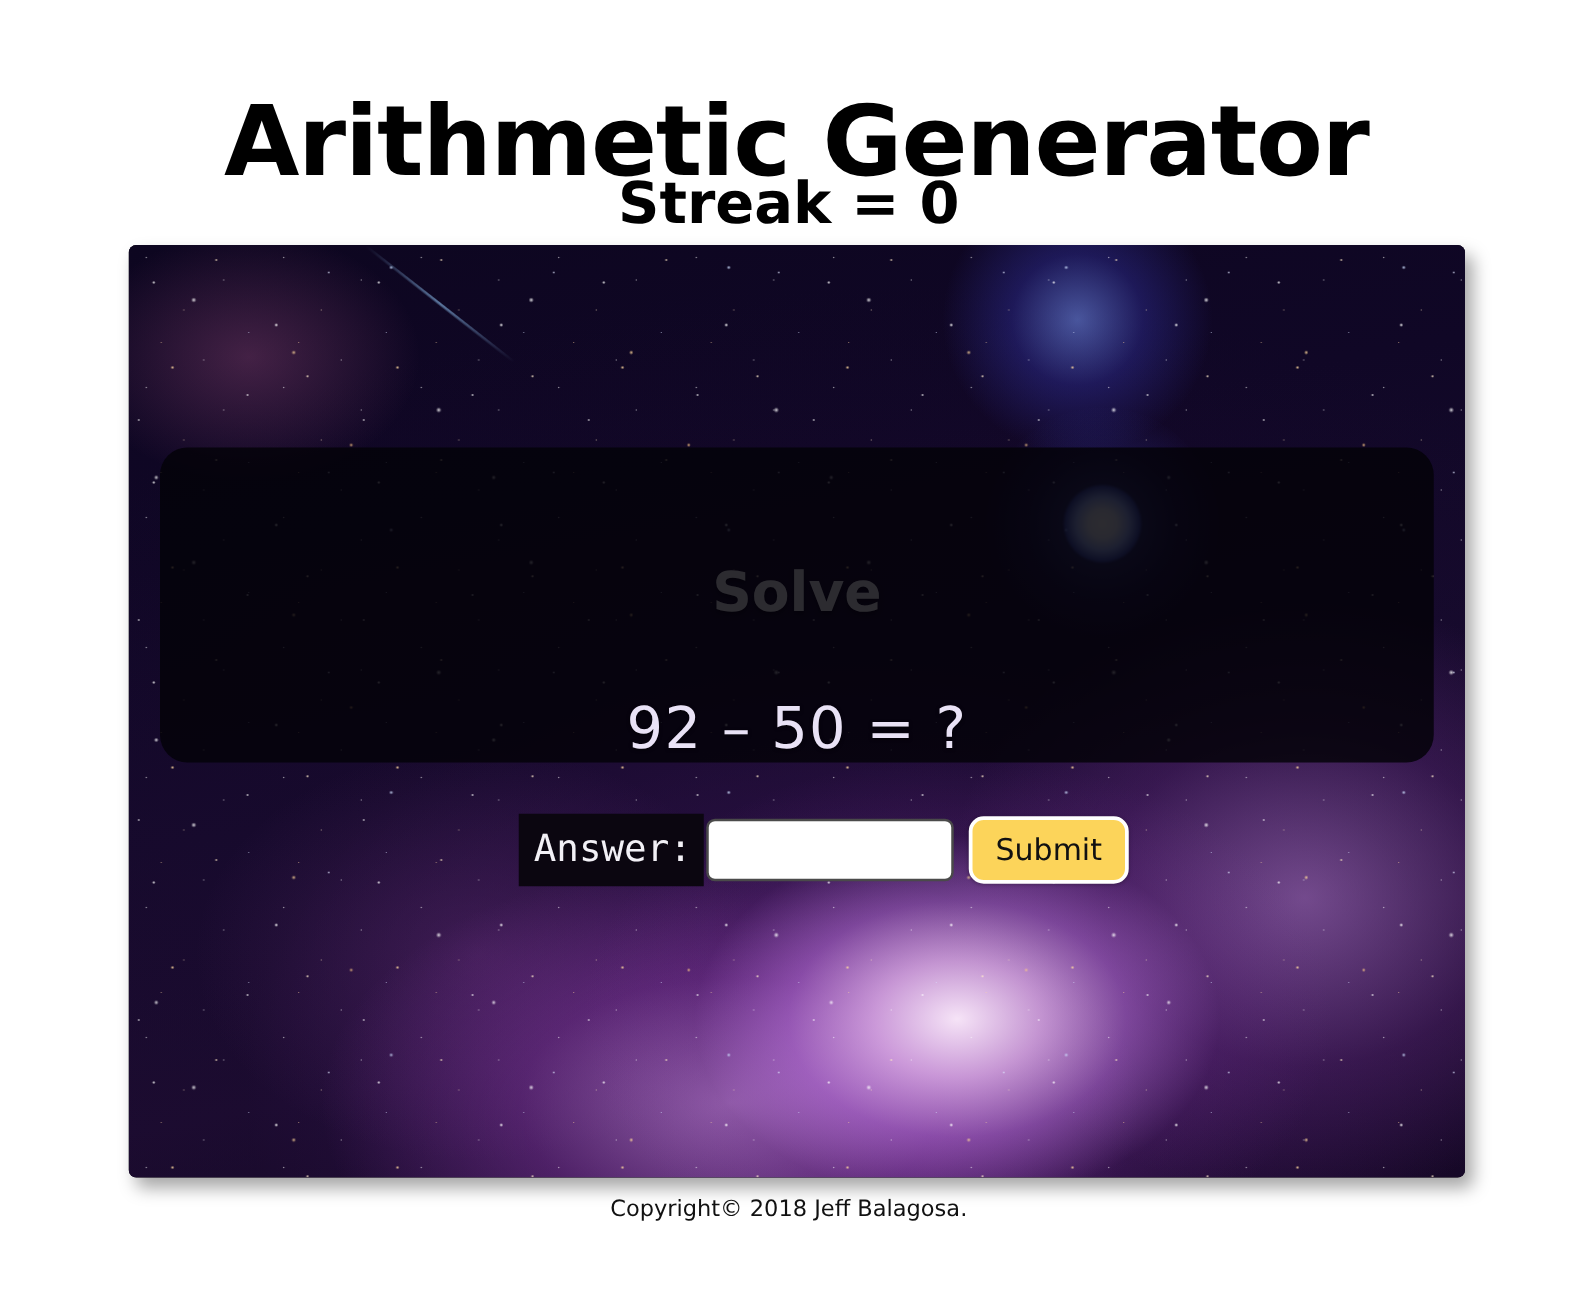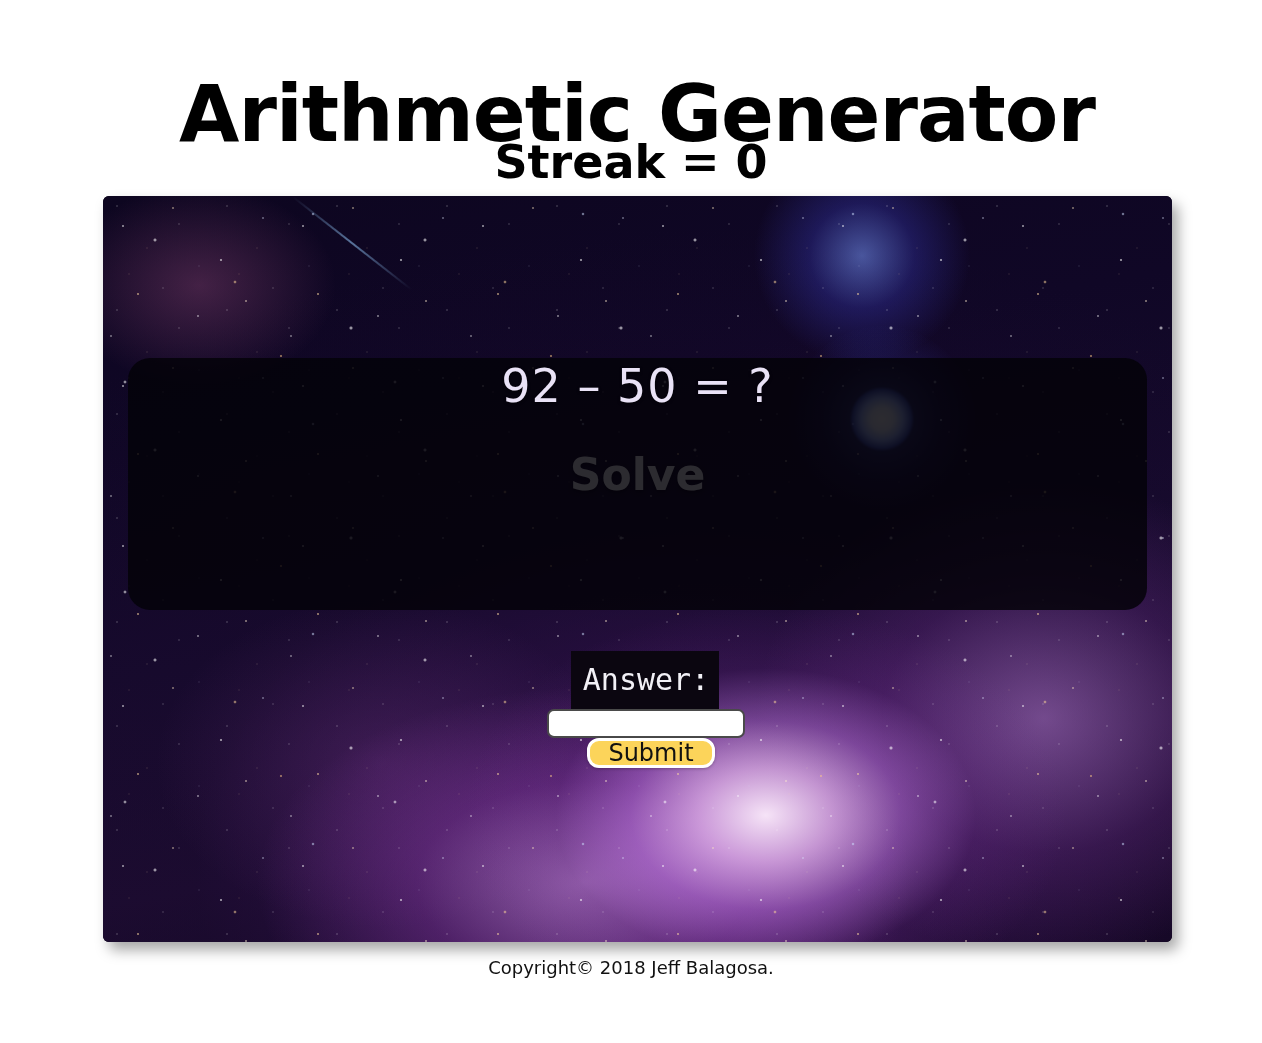--- a/index.html
+++ b/index.html
@@ -197,21 +197,21 @@
 
   .problem-panel {
     position: absolute;
     left: 25px;
     top: 162px;
     width: 1019px;
     height: 252px;
     border-radius: 22px;
     background: rgba(4,2,8,0.84);
     display: flex;
-    align-items: flex-start;
+    align-items: flex-end;
     justify-content: center;
   }
 
   .problem-text {
     font-family: "DejaVu Sans", sans-serif;
     font-weight: normal;
     font-size: 46px;
     line-height: 56px;
     color: #e9e2f6;
     letter-spacing: 1px;
@@ -219,21 +219,20 @@
   }
 
   .answer-row {
     position: absolute;
     left: 312px;
     top: 455px;
     width: 460px;
     height: 58px;
     display: flex;
     align-items: center;
-    flex-direction: column;
   }
 
   .answer-label {
     background: #0b0610;
     color: #f2f0f6;
     font-family: "DejaVu Sans Mono", monospace;
     font-size: 30px;
     line-height: 58px;
     height: 58px;
     padding: 0 10px 0 12px;

